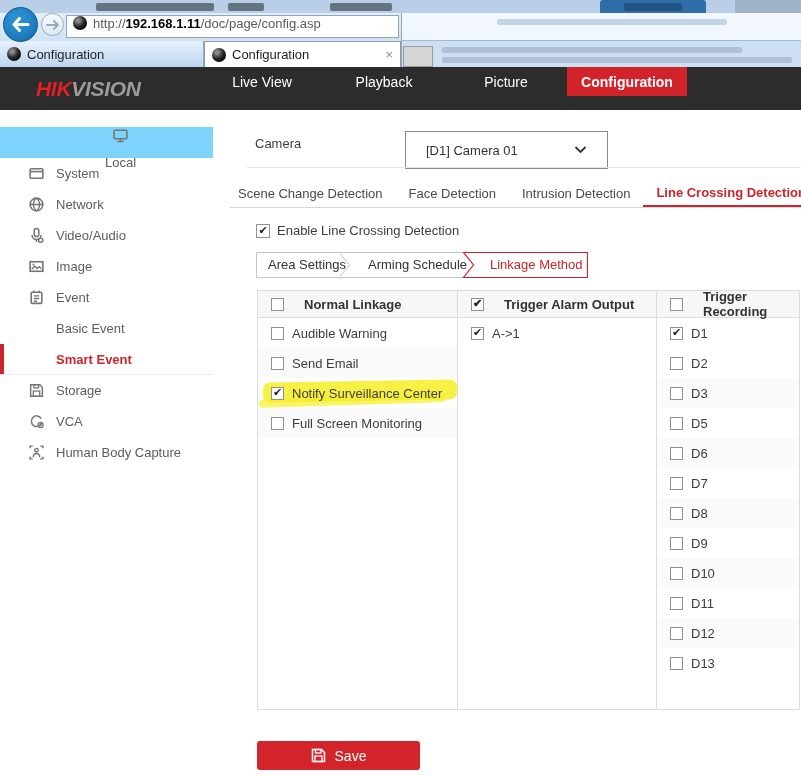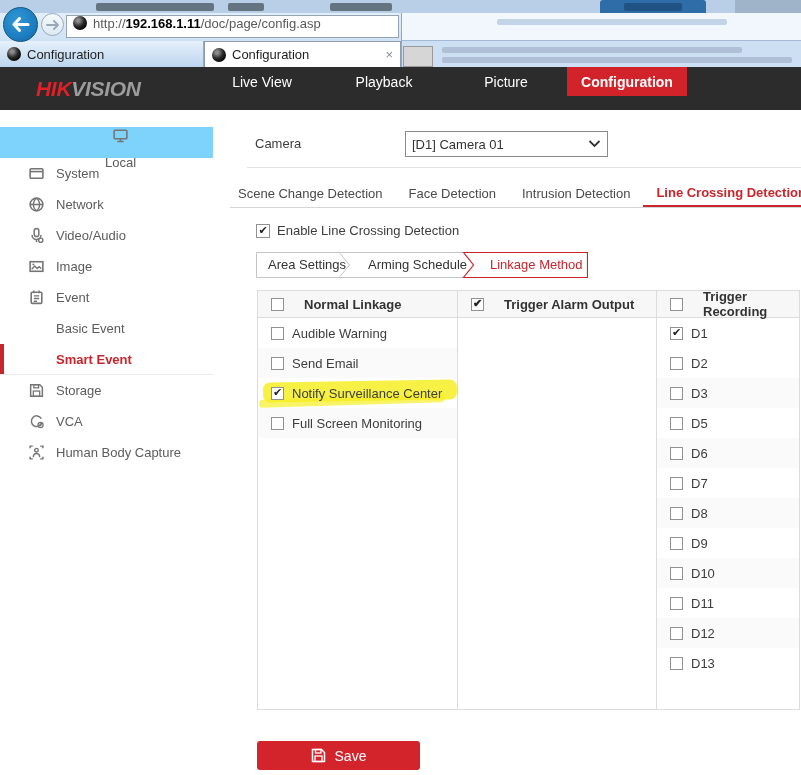--- a/index.html
+++ b/index.html
@@ -57,22 +57,22 @@
               color:#5c5c5c; cursor:pointer; }
   .sideitem .icon { width:17px; height:17px; flex:0 0 auto; }
   .sideitem.sub { padding-left:56px; }
   .sideitem.selected { background:#7dd3fc;flex-direction:column; }
   .sideitem.activered { color:var(--textred); font-weight:bold; border-bottom:1px solid #ececec; }
   .sideitem.activered::before { content:""; position:absolute; left:0; top:0; width:4px; height:100%; background:var(--textred); }
 
   
   .content { position:absolute; left:213px; top:110px; width:588px; height:665px; background:#fff; }
   .camera-label { position:absolute; left:42px; top:26px; }
-  .camera-select { position:absolute; left:192px; top:21px; width:203px; height:26px; border:1px solid #8a8a8a;
-                   background:#fff; display:flex; align-items:center; padding:0 6px; gap:4px; cursor:pointer; }
+  .camera-select { position:absolute; left:192px; top:21px; width:203px; height:38px; border:1px solid #8a8a8a;
+                   background:#fff; display:flex; align-items:center; padding:0 20px; gap:4px; cursor:pointer; }
   .camera-select .val { flex:1; white-space:nowrap; overflow:hidden; color:#333; }
   .divider { position:absolute; left:34px; right:0; top:57px; border-top:1px solid #e3e3e3; }
 
   .dtabs { position:absolute; left:25px; top:70px; height:27px; display:flex; }
   .dtab { padding:0 13px; display:flex; align-items:center; color:#4a4a4a; cursor:pointer; white-space:nowrap; }
   .dtab:first-child { padding-left:0; }
   .dtab.active { color:var(--textred); font-weight:bold; border-bottom:2px solid var(--textred); }
   .dtabs-line { position:absolute; left:17px; right:0; top:97px; border-top:1px solid #d6d6d6; }
 
   .cb { width:13px; height:13px; border:1px solid #919191; background:#fff; display:inline-flex;
@@ -364,20 +364,27 @@
     <span class="cb"></span>
     <span class="lbl">Full Screen Monitoring</span>
   </div>
           </div>
   </div>
         <div class="tcol tcol-1">
     <div class="thead">
       <span class="cb checked"></span>
       <span class="hlabel">Trigger Alarm Output</span>
     </div>
+    <div class="trows">
+            <div class="trow">
+
+    <span class="cb checked"></span>
+    <span class="lbl">A-&gt;1</span>
+  </div>
+          </div>
   </div>
         <div class="tcol tcol-2">
     <div class="thead">
       <span class="cb"></span>
       <span class="hlabel">Trigger Recording</span>
     </div>
     <div class="trows">
             <div class="trow">
 
     <span class="cb checked"></span>

